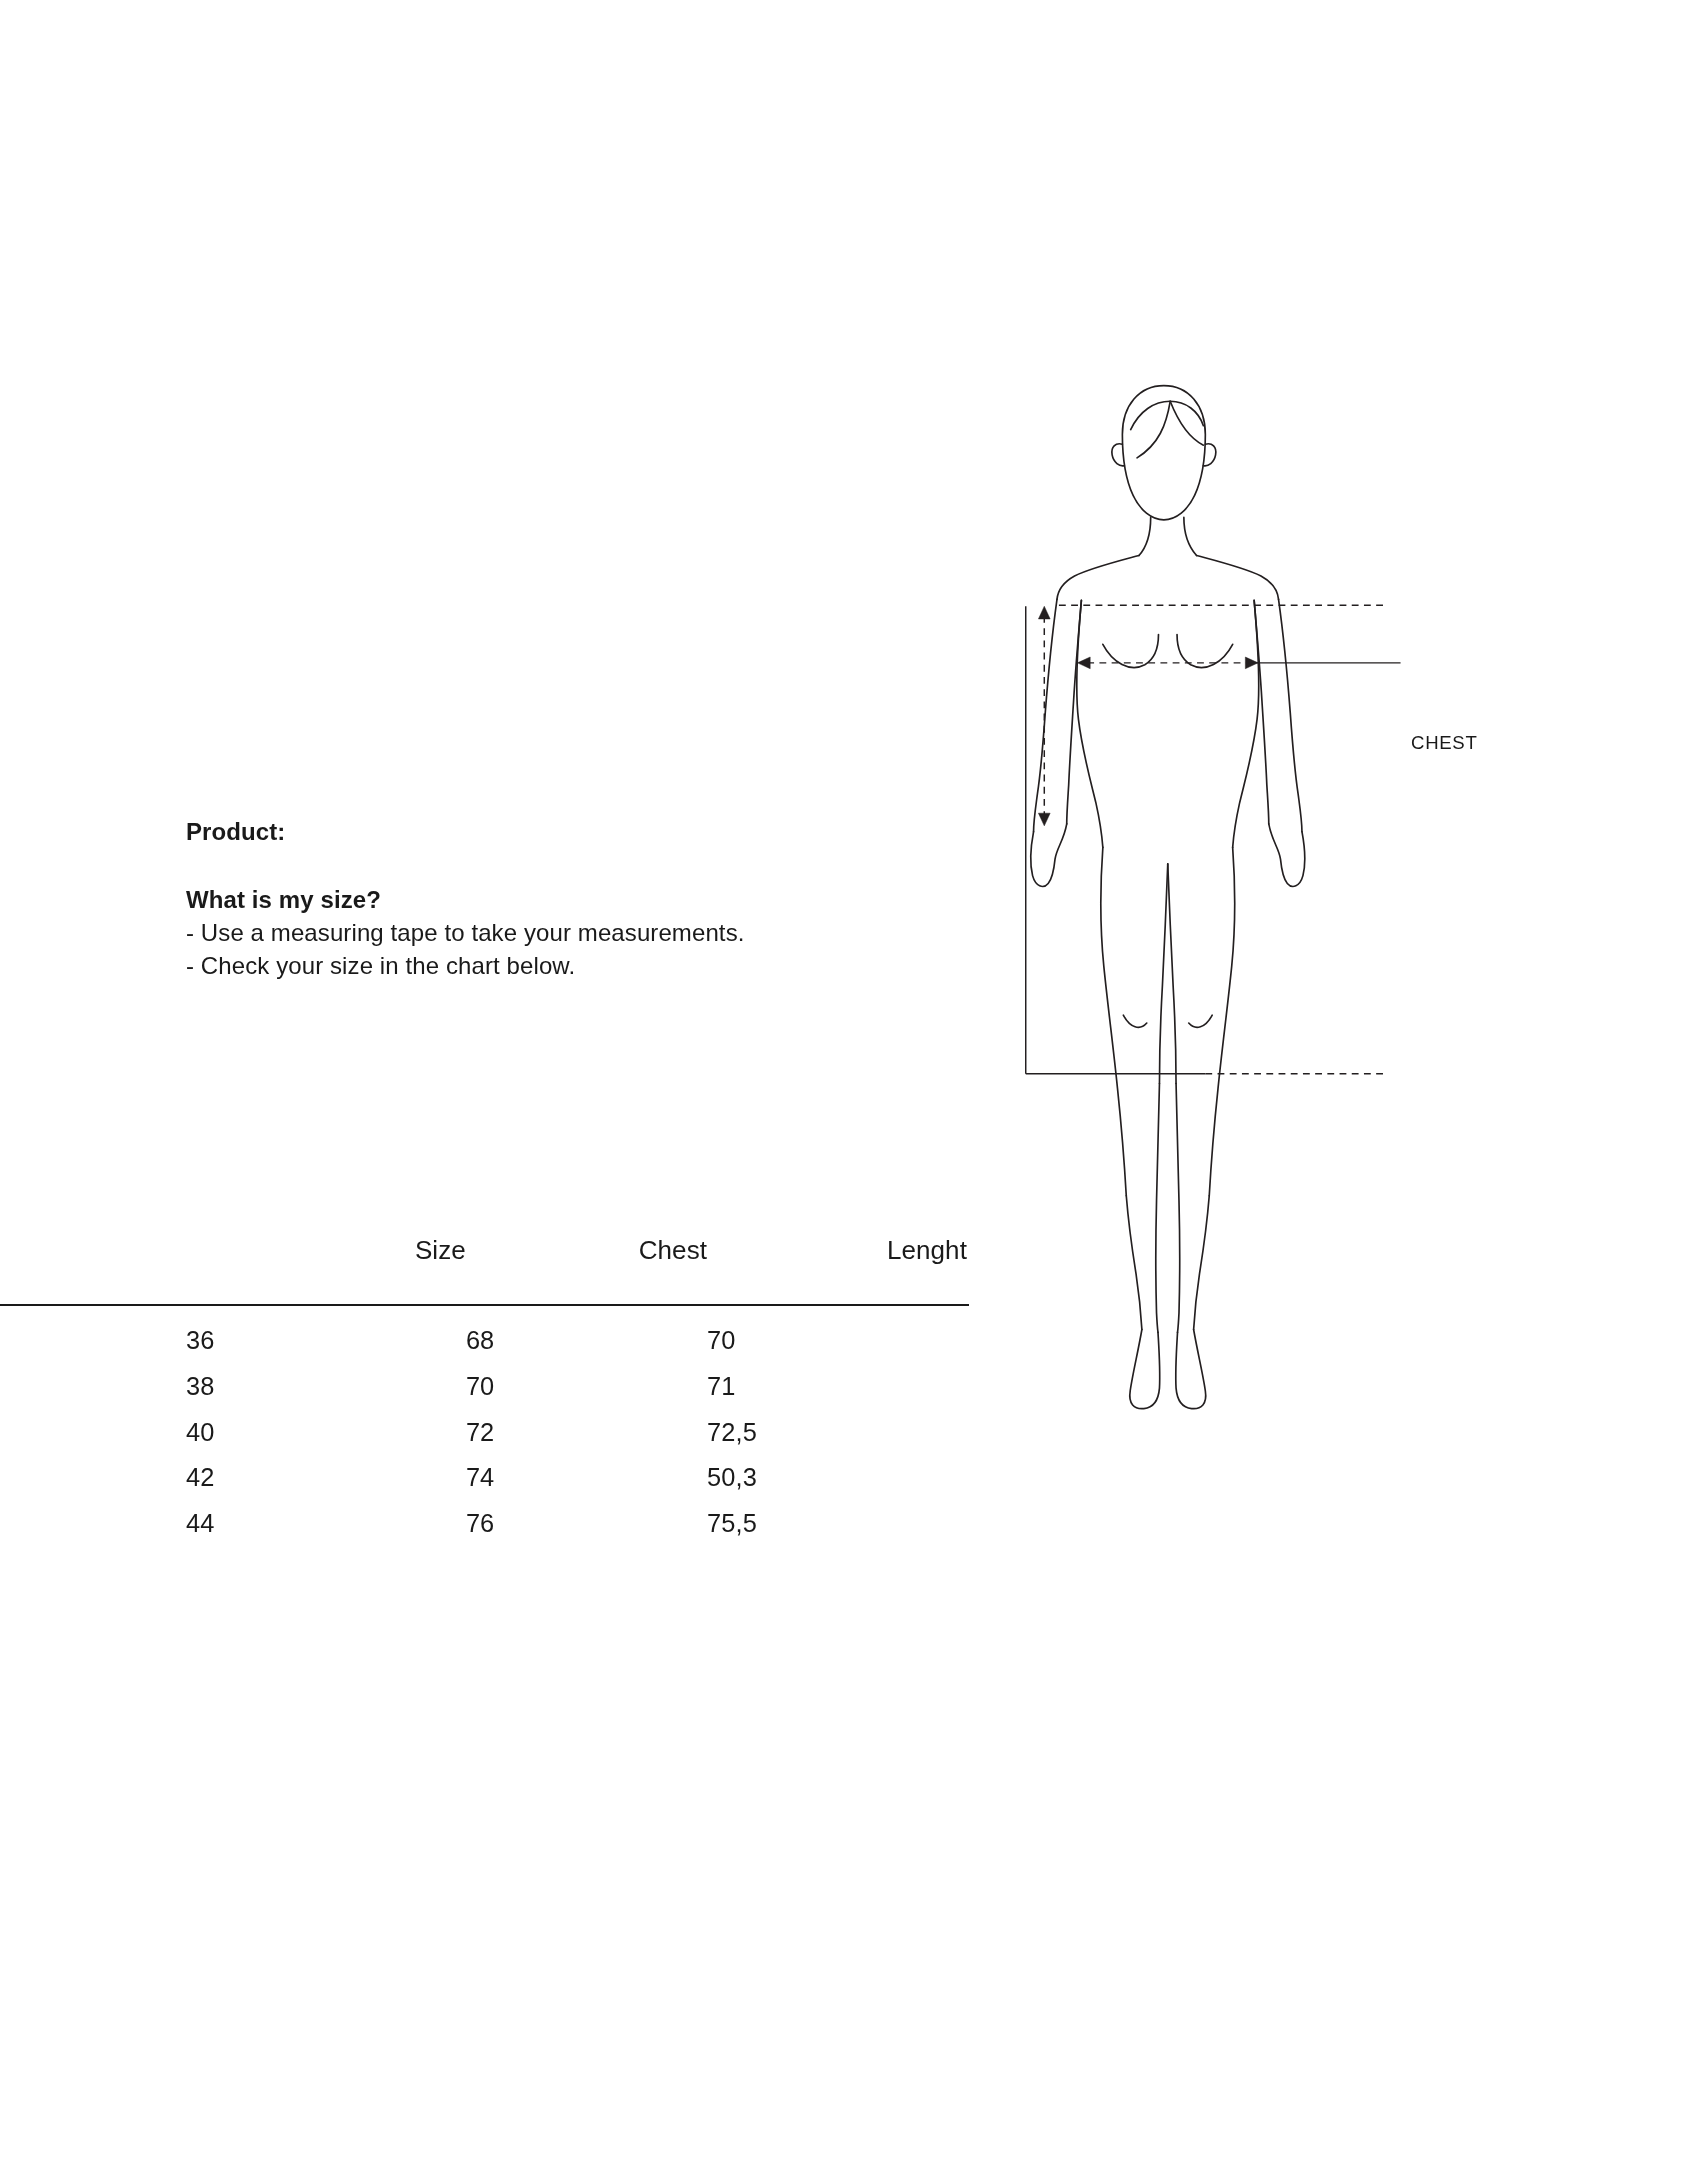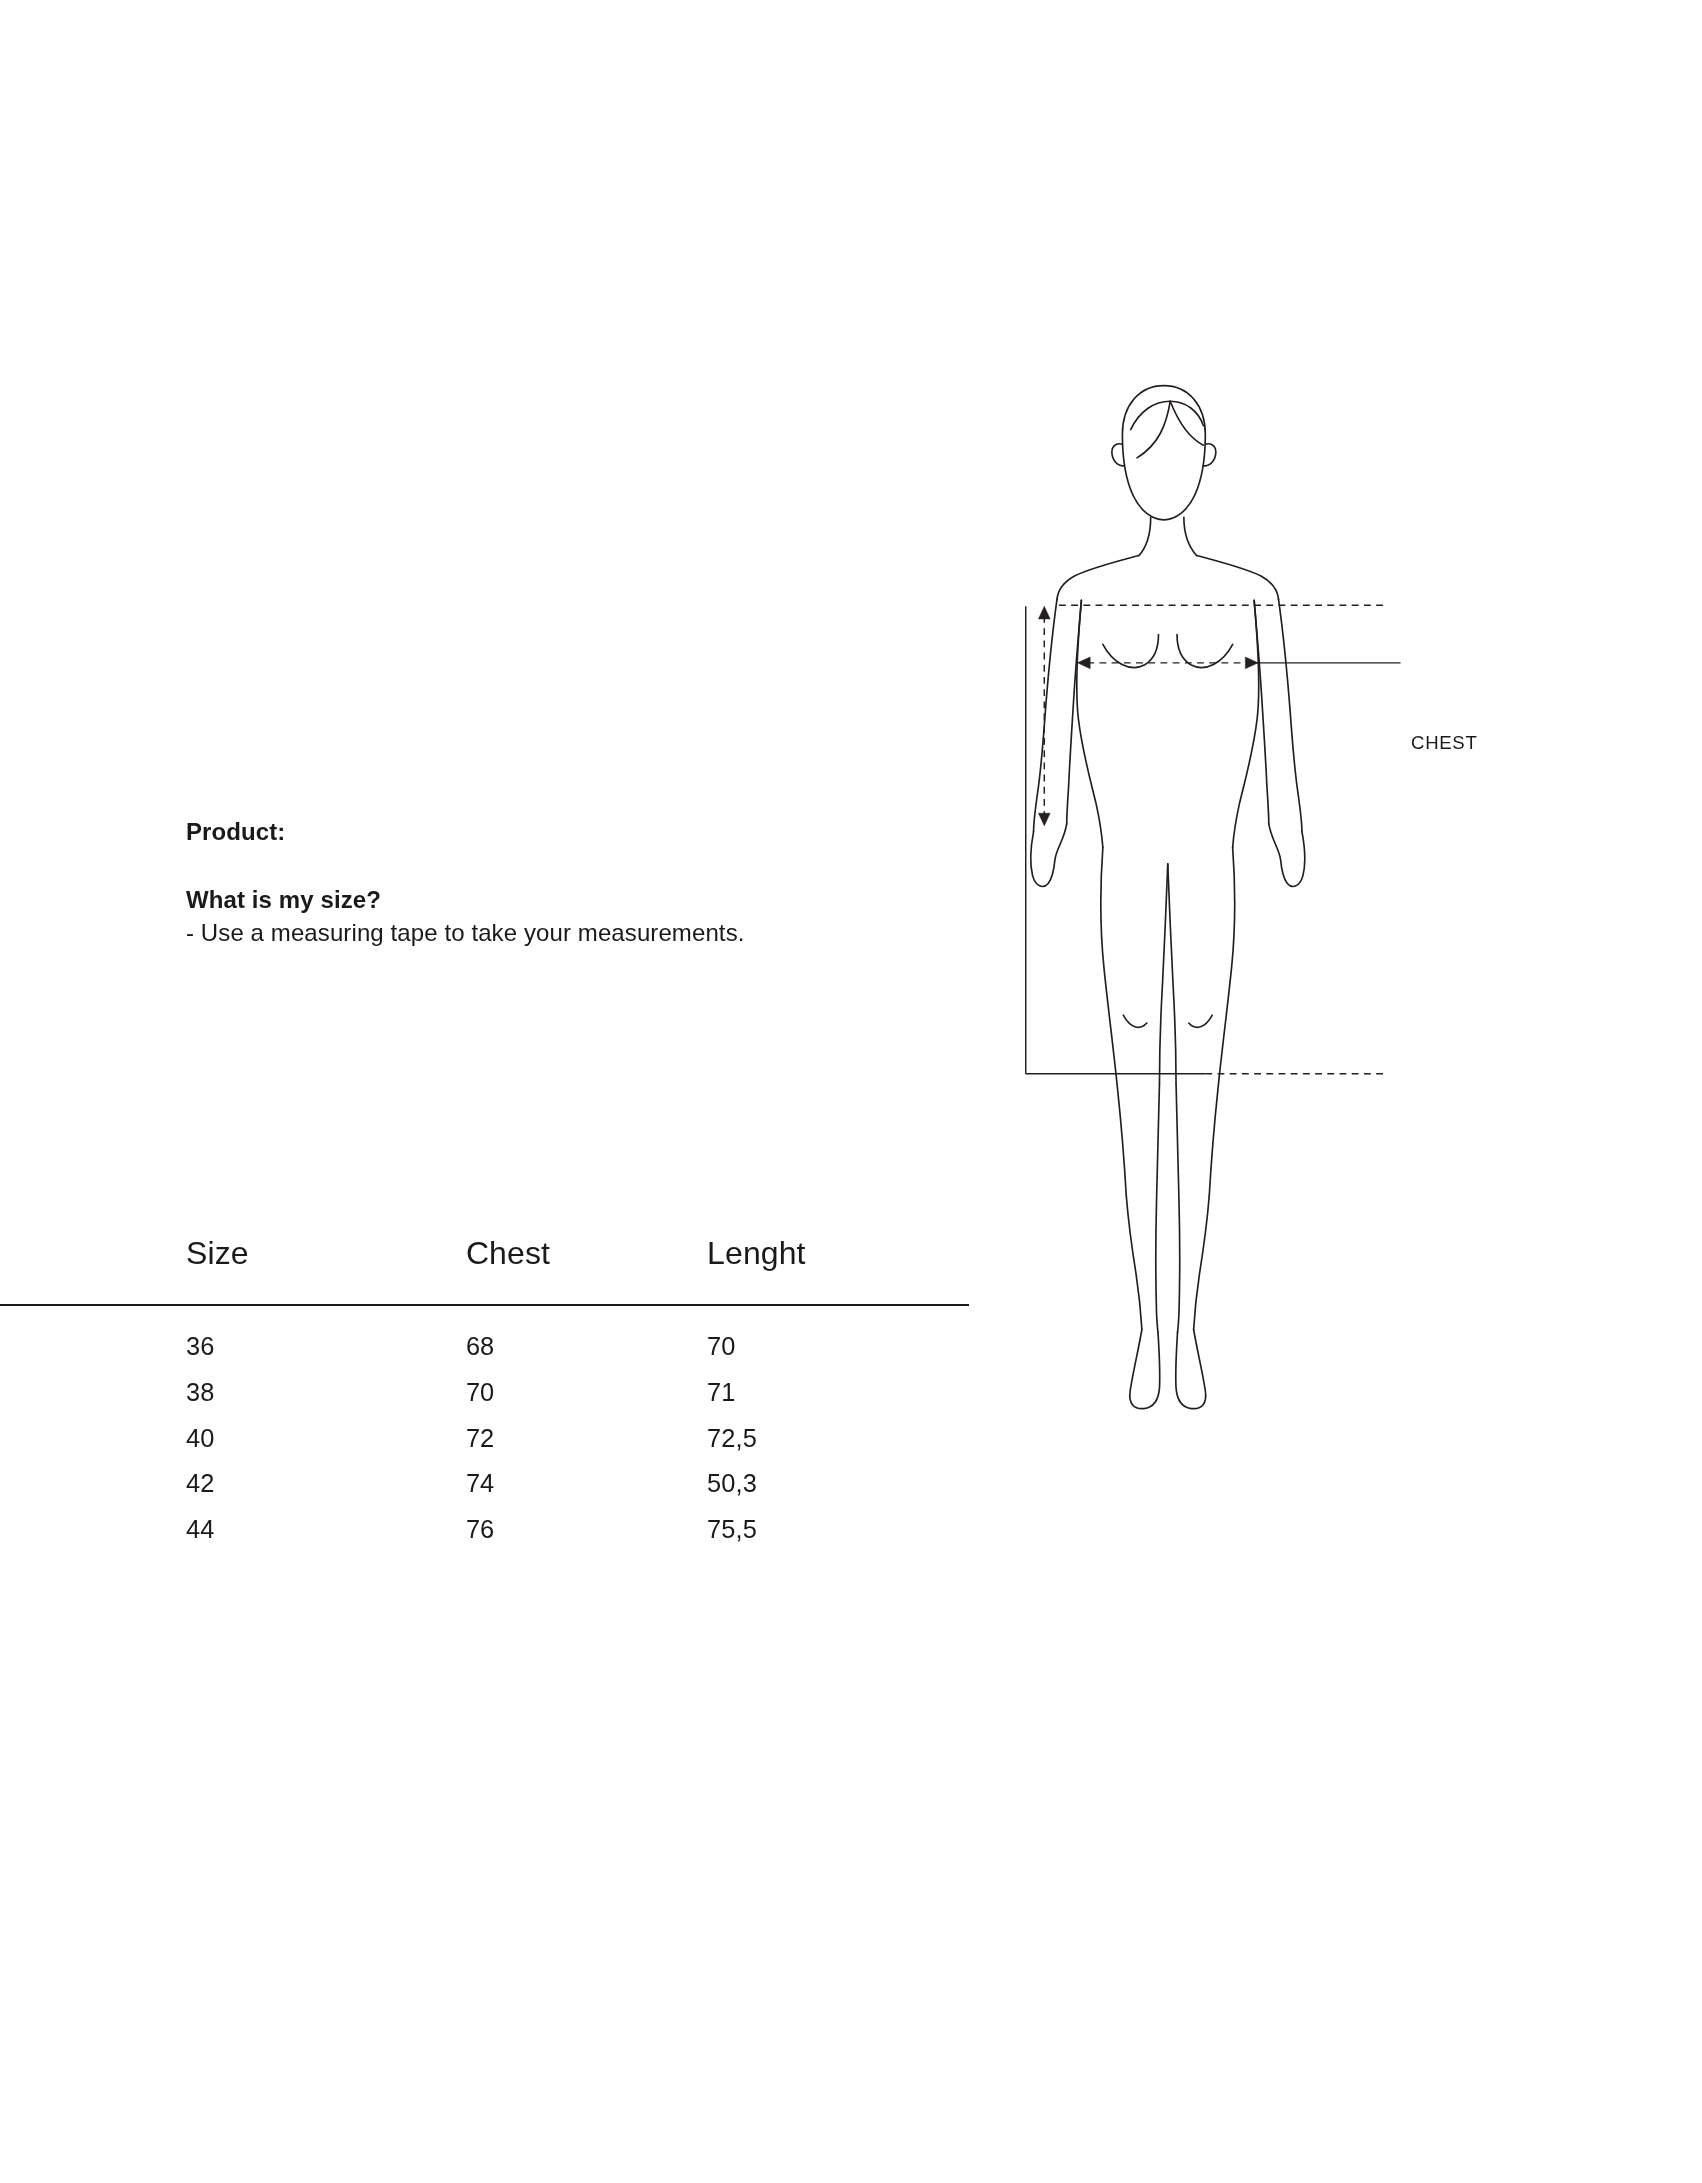--- a/index.html
+++ b/index.html
@@ -43,23 +43,23 @@
     position: absolute;
     left: 186px;
     top: 1235px;
     width: 781px;
   }
   #size-table table {
     border-collapse: collapse;
     width: 100%;
   }
   #size-table th {
-    text-align: left;
+    text-align: right;
     font-weight: normal;
-    font-size: 32px;
+    font-size: 26px;
     padding: 0 0 25.4px 0;
     letter-spacing: 0.1px;
   }
   #size-table td {
     text-align: left;
     font-size: 25.4px;
     padding: 8.3px 0;
     letter-spacing: 0.1px;
   }
   #size-table .col-size   { width: 210px; }
@@ -97,20 +97,21 @@
 </head>
 <body>
 
 <div id="info-panel">
   <div class="heading">Product:</div>
 
   <div class="gap-md"></div>
 
   <div class="heading">What is my size?</div>
   <div class="body-line">- Use a measuring tape to take your measurements.</div>
+  <div class="body-line">- Check your size in the chart below.</div>
 
   <div class="gap-sm"></div>
 
 </div>
 
 <div id="table-rule"></div>
 
 <div id="size-table">
   <table>
     <thead>

